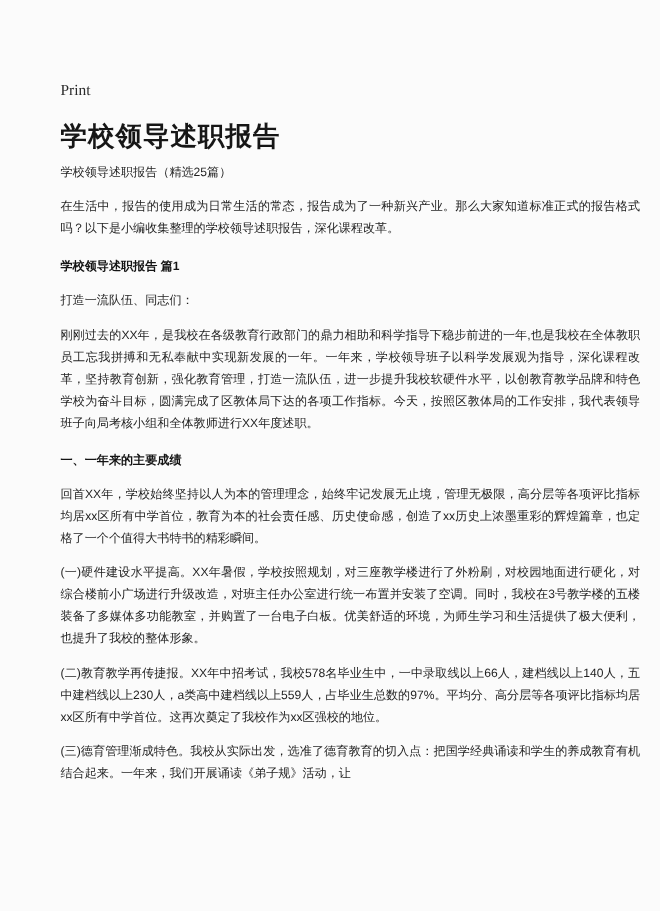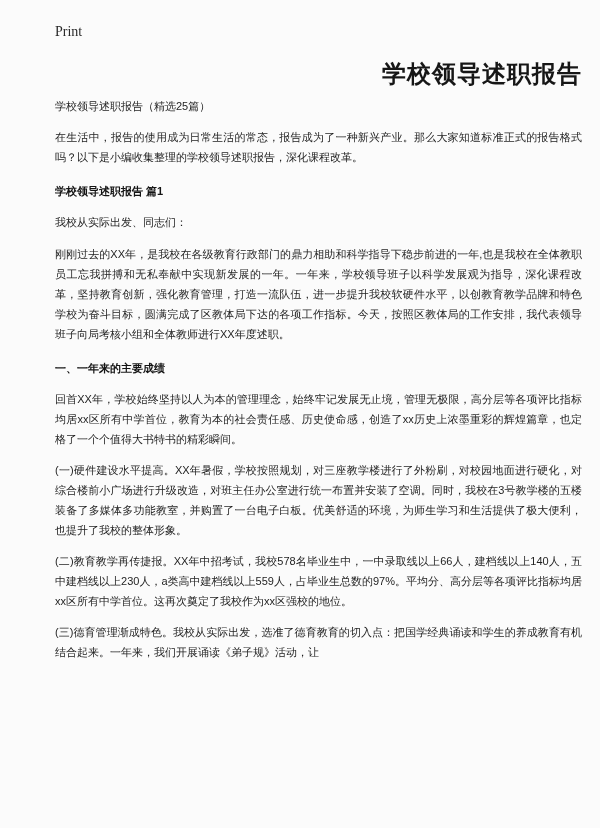--- a/index.html
+++ b/index.html
@@ -11,38 +11,38 @@
     height: 828px;
     background: #fbfbfb;
     overflow: hidden;
     font-family: "Liberation Sans", sans-serif;
     color: #1e1e1e;
   }
   .page {
     box-sizing: border-box;
     width: 598px;
     height: 828px;
-    padding: 22px 18px 0 55px;
+    padding: 73px 18px 0 55px;
   }
   .content {
     width: 527px;
   }
   .print-label {
     font-family: "Liberation Serif", serif;
     font-size: 14px;
     color: #2a2a2a;
     margin: 0 0 19px 0;
     cursor: pointer;
     display: inline-block;
   }
   h1.doc-title {
     font-size: 24px;
     font-weight: bold;
     color: #161616;
-    text-align: right;
+    text-align: left;
     margin: 0 0 8px 0;
     line-height: 29px;
     letter-spacing: 1px;
   }
   p.para {
     font-size: 11px;
     line-height: 20px;
     text-align: justify;
     margin: 0 0 11px 0;
     color: #1e1e1e;
@@ -68,21 +68,21 @@
     <p class="print-label">Print</p>
 
     <h1 class="doc-title">学校领导述职报告</h1>
 
     <p class="para subtitle">学校领导述职报告（精选25篇）</p>
 
     <p class="para">在生活中，报告的使用成为日常生活的常态，报告成为了一种新兴产业。那么大家知道标准正式的报告格式吗？以下是小编收集整理的学校领导述职报告，深化课程改革。</p>
 
     <p class="para heading">学校领导述职报告 篇1</p>
 
-    <p class="para salutation">我校从实际出发、同志们：</p>
+    <p class="para salutation">打造一流队伍、同志们：</p>
 
 
     <p class="para">刚刚过去的XX年，是我校在各级教育行政部门的鼎力相助和科学指导下稳步前进的一年,也是我校在全体教职员工忘我拼搏和无私奉献中实现新发展的一年。一年来，学校领导班子以科学发展观为指导，深化课程改革，坚持教育创新，强化教育管理，打造一流队伍，进一步提升我校软硬件水平，以创教育教学品牌和特色学校为奋斗目标，圆满完成了区教体局下达的各项工作指标。今天，按照区教体局的工作安排，我代表领导班子向局考核小组和全体教师进行XX年度述职。</p>
 
     <p class="para heading">一、一年来的主要成绩</p>
 
     <p class="para">回首XX年，学校始终坚持以人为本的管理理念，始终牢记发展无止境，管理无极限，高分层等各项评比指标均居xx区所有中学首位，教育为本的社会责任感、历史使命感，创造了xx历史上浓墨重彩的辉煌篇章，也定格了一个个值得大书特书的精彩瞬间。</p>
 
     <p class="para">(一)硬件建设水平提高。XX年暑假，学校按照规划，对三座教学楼进行了外粉刷，对校园地面进行硬化，对综合楼前小广场进行升级改造，对班主任办公室进行统一布置并安装了空调。同时，我校在3号教学楼的五楼装备了多媒体多功能教室，并购置了一台电子白板。优美舒适的环境，为师生学习和生活提供了极大便利，也提升了我校的整体形象。</p>
 

